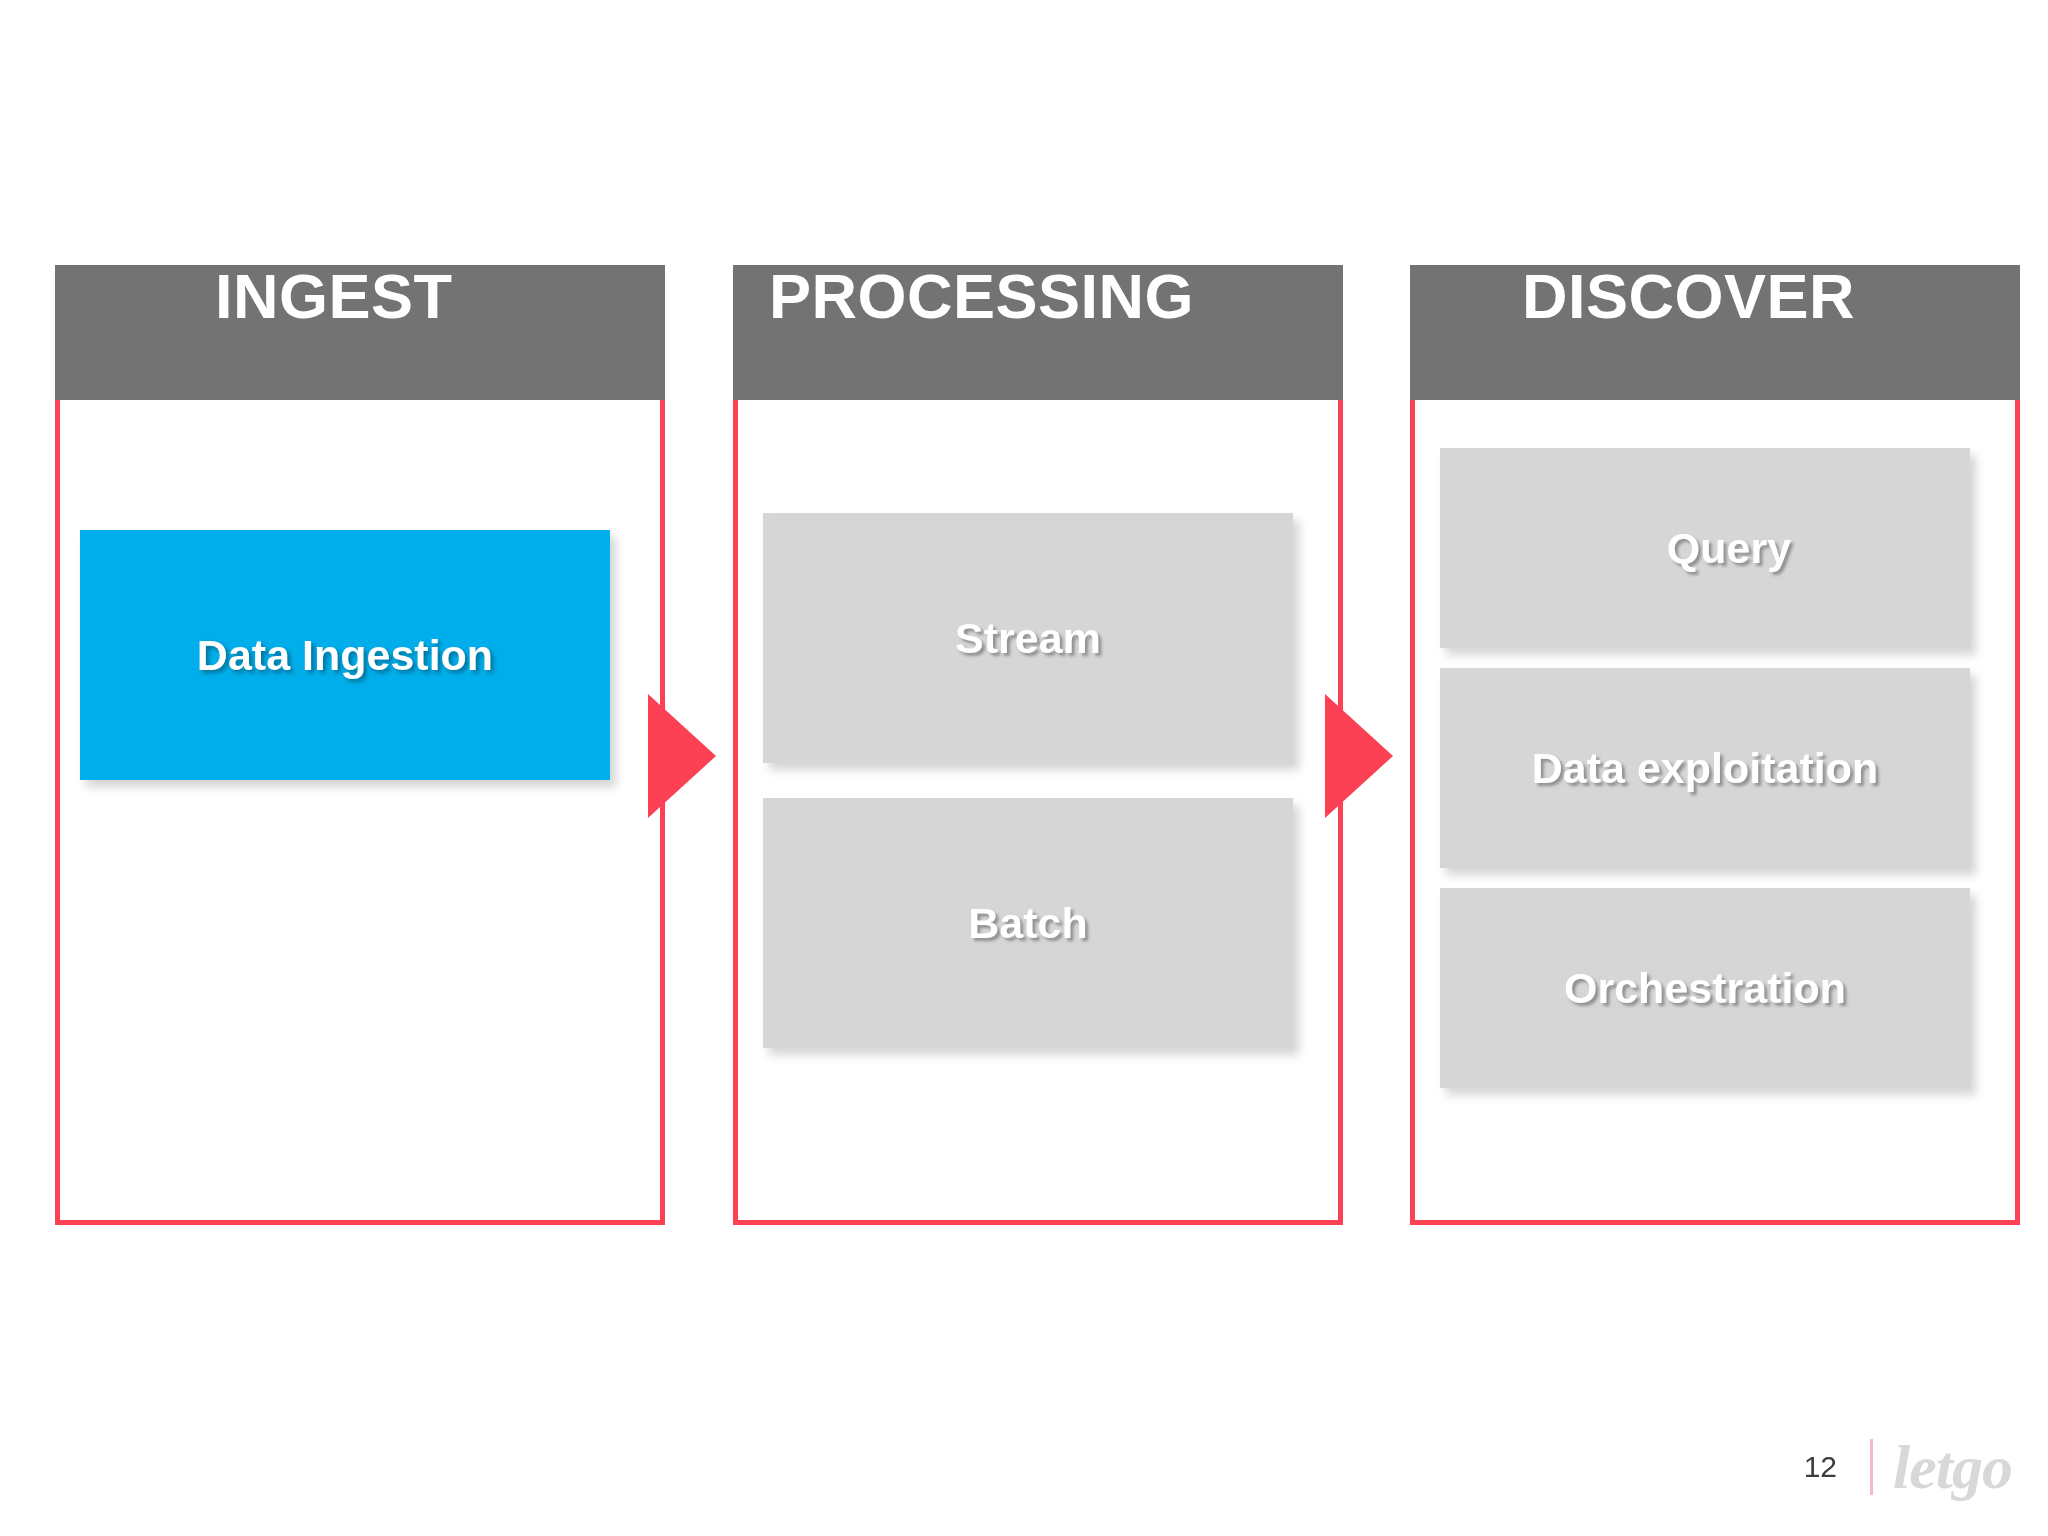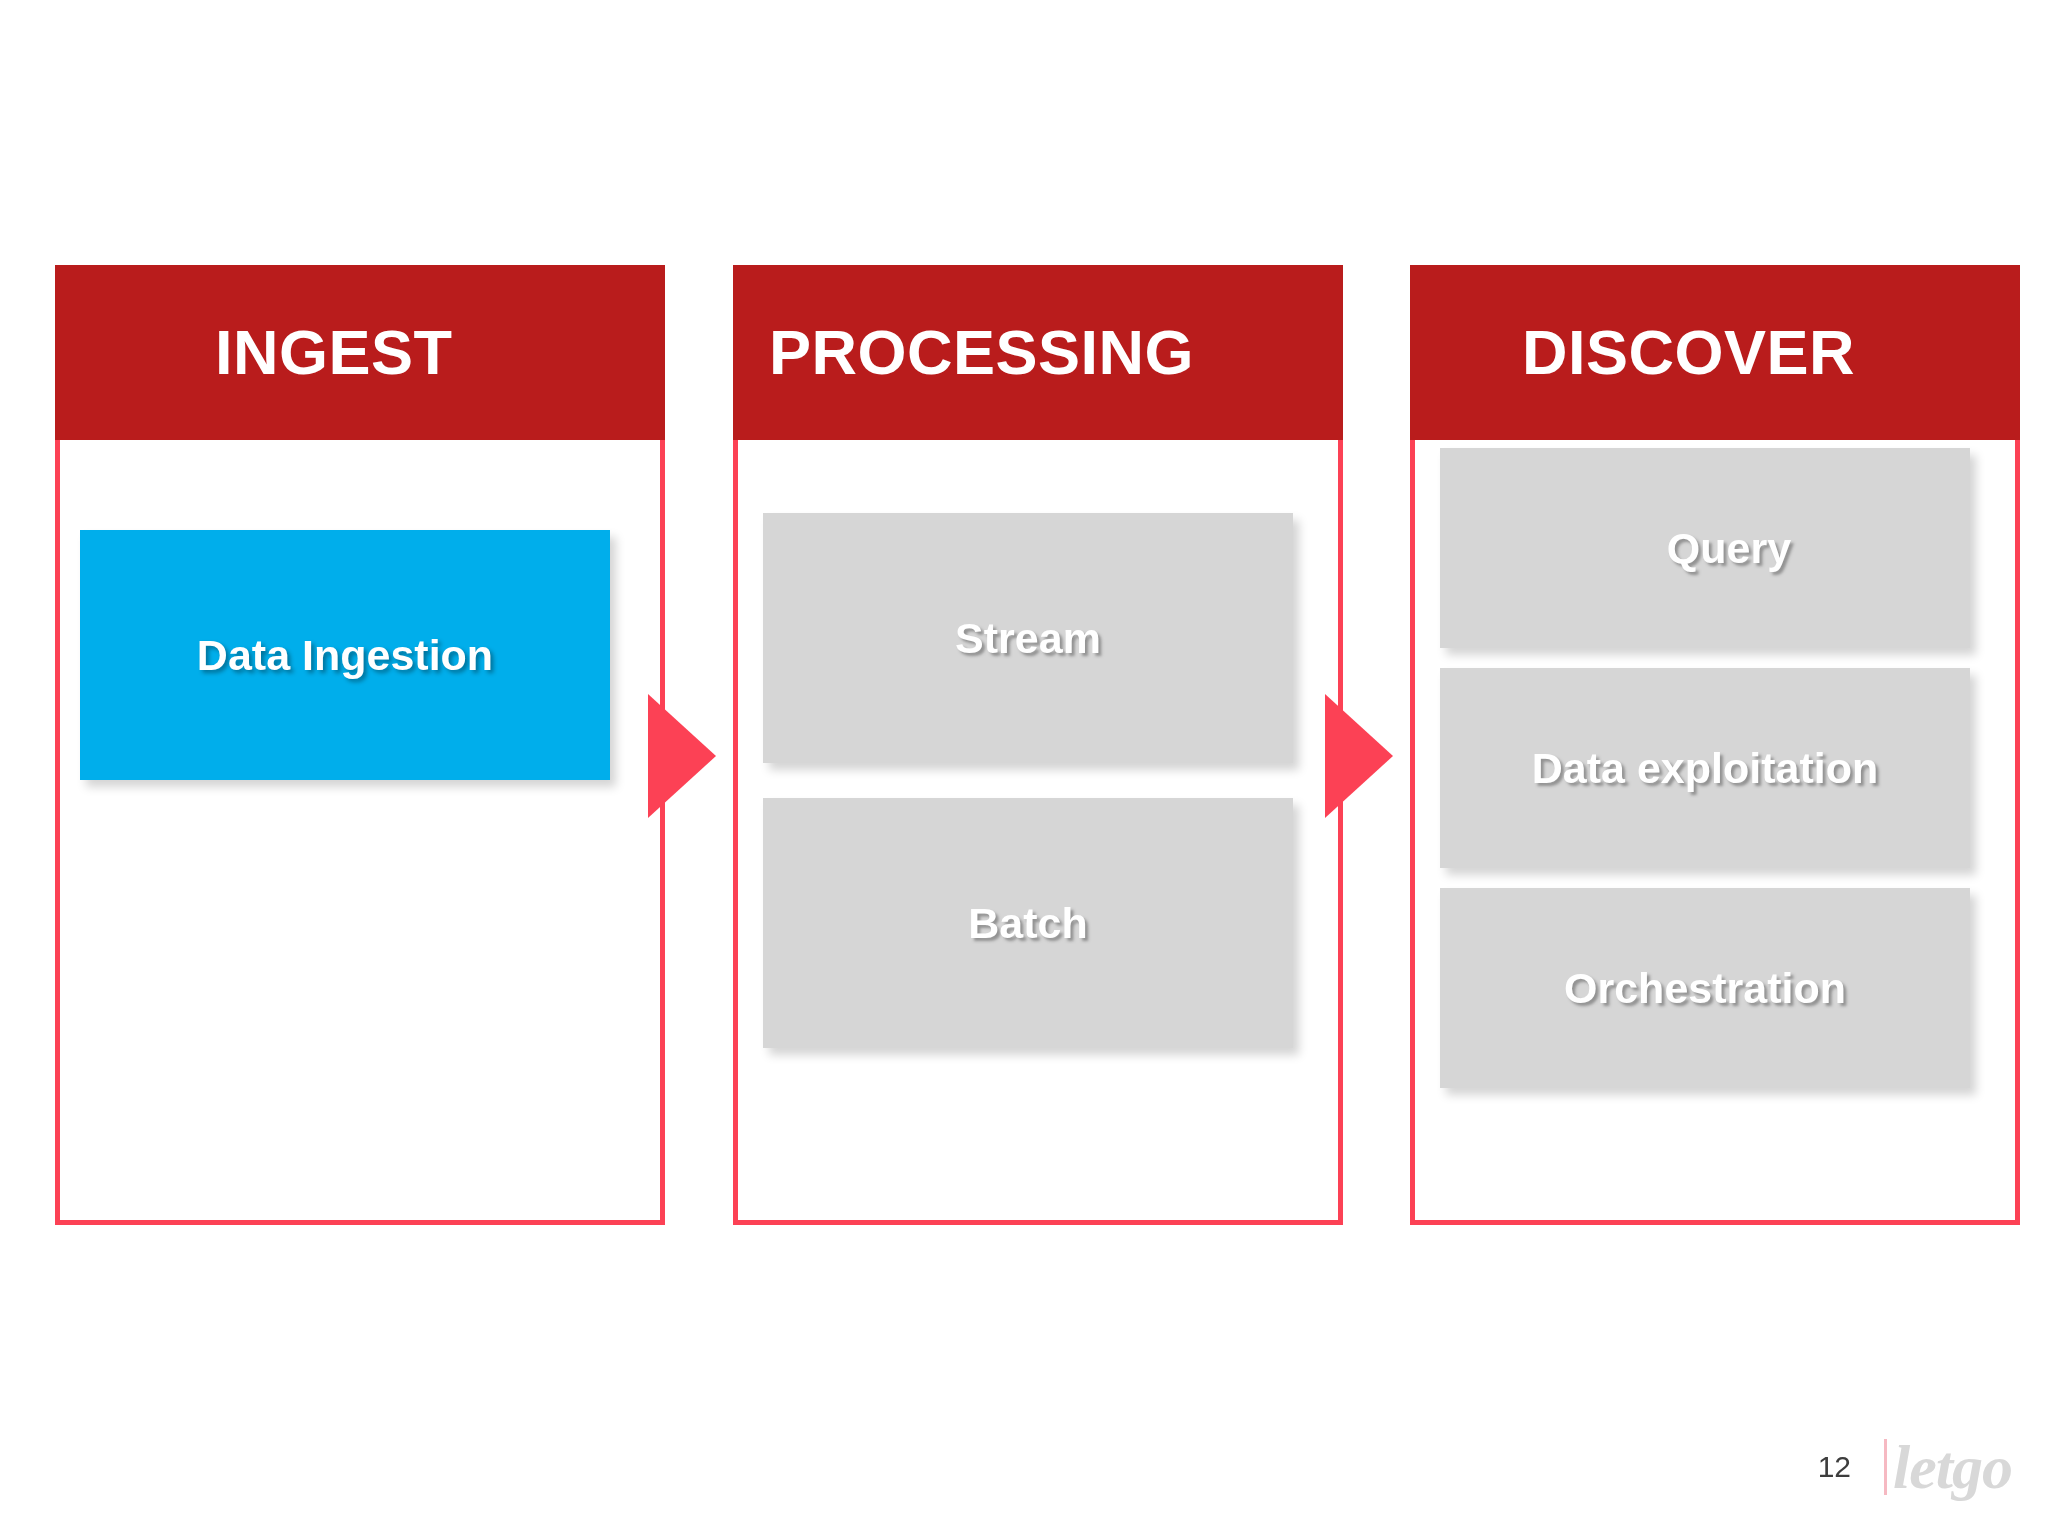--- a/index.html
+++ b/index.html
@@ -32,24 +32,23 @@
   }
   .col-ingest    { left: 55px;   top: 265px; width: 610px; height: 960px; }
   .col-processing{ left: 733px;  top: 265px; width: 610px; height: 960px; }
   .col-discover  { left: 1410px; top: 265px; width: 610px; height: 960px; }
 
   .col-header {
     position: absolute;
     left: -5px;
     top: 0;
     width: 610px;
-    height: 175px;
-    background: #b91c1c;
+    height: 135px;
+    background: #737373;
     display: flex;
-    align-items: center;
     box-sizing: border-box;
   }
   .col-header .title {
     color: #ffffff;
     font-size: 63px;
     font-weight: bold;
     letter-spacing: 0.5px;
     line-height: 1;
     white-space: nowrap;
   }
@@ -129,21 +128,21 @@
     font-size: 30px;
     line-height: 1;
     padding-right: 33px;
   }
   .footer-divider {
     width: 3px;
     height: 56px;
     background: #f6b9c2;
   }
   .brand-logo {
-    padding-left: 6px;
+    padding-left: 20px;
     color: #d8d8d8;
     font-family: "Liberation Serif", serif;
     font-style: italic;
     font-weight: bold;
     font-size: 62px;
     line-height: 1;
     letter-spacing: -1px;
   }
 </style>
 </head>

